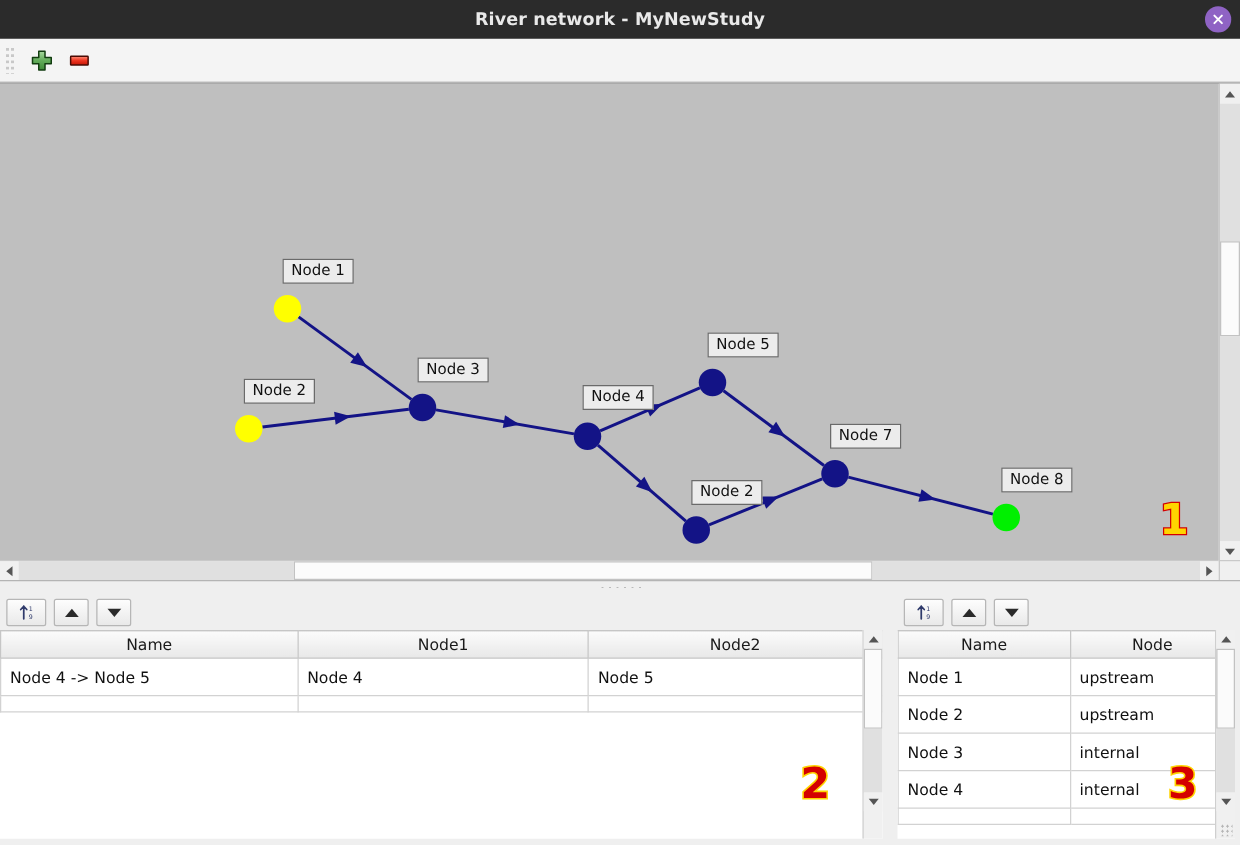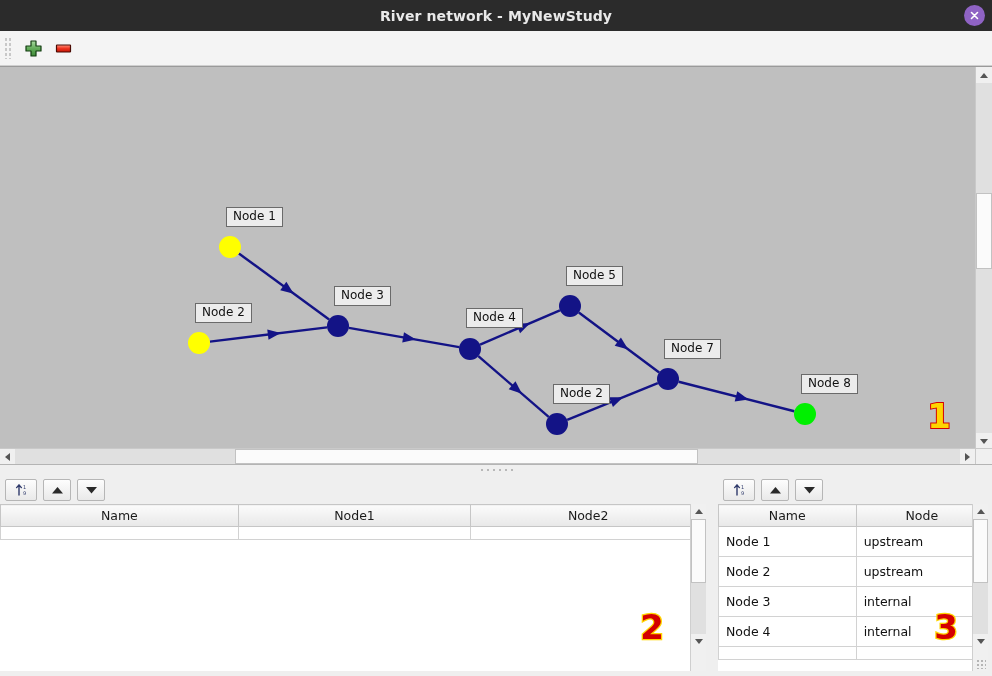--- a/index.html
+++ b/index.html
@@ -439,20 +439,25 @@
             <col style="width:231px">
           </colgroup>
           <thead>
               <tr id="links-head">
                 <th>Name</th>
                 <th>Node1</th>
                 <th>Node2</th>
               </tr>
             </thead>
           <tbody id="links-body">
+              <tr>
+                <td>Node 4 -&gt; Node 5</td>
+                <td>Node 4</td>
+                <td>Node 5</td>
+              </tr>
               <tr class="empty">
                 <td></td>
                 <td></td>
                 <td></td>
               </tr>
             </tbody>
         </table>
         <div class="anno anno-red" style="position:absolute; right:42px; top:106px;">2</div>
 
         <div class="table-scroll-v">

